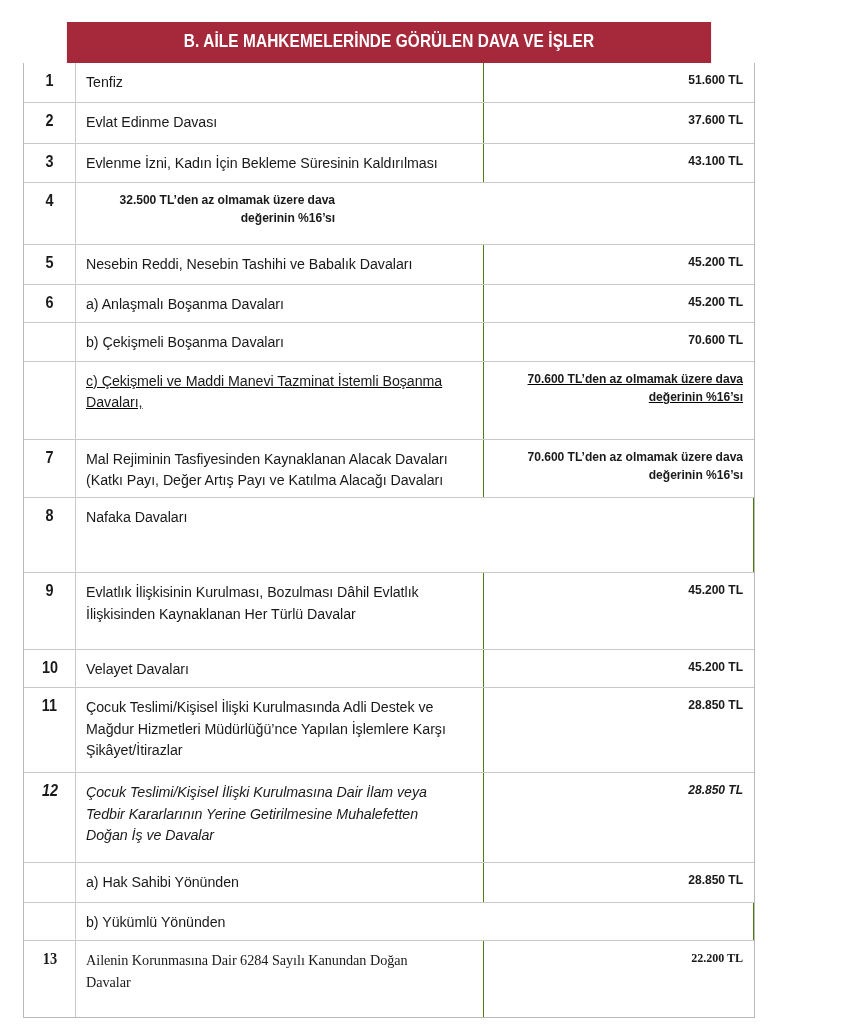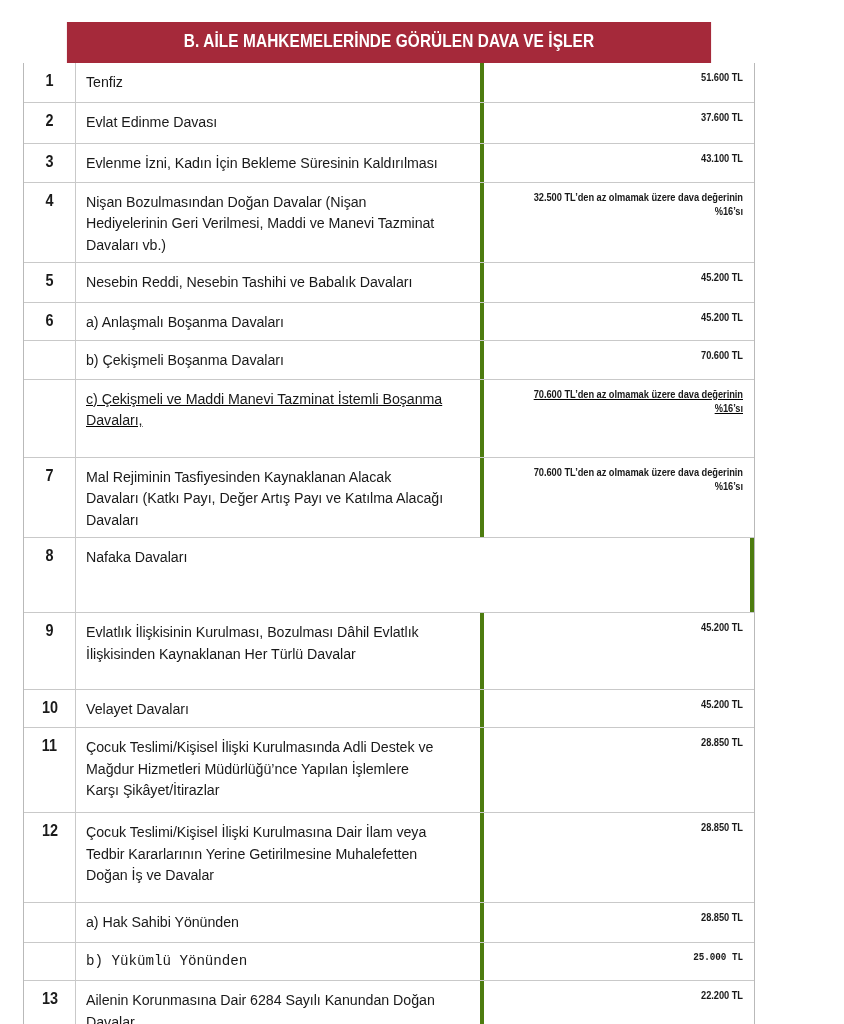--- a/index.html
+++ b/index.html
@@ -66,39 +66,39 @@
     transform-origin: center top;
   }
   .cell-no span {
     display: inline-block;
     transform: scaleX(0.9);
   }
 
   .cell-desc {
     flex: 1 1 auto;
     box-sizing: border-box;
-    border-right: 4px solid #4d7c0f;
+    border-right: 1px solid #4d7c0f;
     padding: 8px 8px 6px 10px;
     font-size: 15.3px;
     line-height: 1.42;
     color: #1a1a1a;
     letter-spacing: -0.05px;
   }
   .cell-desc span {
     display: block;
     transform: scaleX(0.93);
     transform-origin: left top;
   }
 
   .cell-amt {
     width: 270px;
     flex: 0 0 270px;
     box-sizing: border-box;
     padding: 8px 11px 6px 8px;
-    font-size: 10px;
+    font-size: 13px;
     font-weight: bold;
     line-height: 1.42;
     color: #1a1a1a;
     text-align: right;
     letter-spacing: -0.05px;
   }
   .cell-amt span {
     display: block;
     transform: scaleX(0.93);
     transform-origin: right top;
@@ -132,23 +132,20 @@
         <div class="cell-no"><span>3</span></div>
         <div class="cell-desc">
           <span>Evlenme İzni, Kadın İçin Bekleme Süresinin Kaldırılması</span>
         </div>
         <div class="cell-amt">
           <span>43.100 TL</span>
         </div>
       </div>
       <div class="row" style="min-height: 62px;">
         <div class="cell-no"><span>4</span></div>
-        <div class="cell-desc">
-          <span>Nişan Bozulmasından Doğan Davalar (Nişan Hediyelerinin Geri Verilmesi, Maddi ve Manevi Tazminat Davaları vb.)</span>
-        </div>
         <div class="cell-amt">
           <span>32.500 TL’den az olmamak üzere dava değerinin %16’sı</span>
         </div>
       </div>
       <div class="row" style="min-height: 40px;">
         <div class="cell-no"><span>5</span></div>
         <div class="cell-desc">
           <span>Nesebin Reddi, Nesebin Tashihi ve Babalık Davaları</span>
         </div>
         <div class="cell-amt">
@@ -217,48 +214,45 @@
       </div>
       <div class="row" style="min-height: 85px; justify-content: space-between;">
         <div class="cell-no"><span>11</span></div>
         <div class="cell-desc">
           <span>Çocuk Teslimi/Kişisel İlişki Kurulmasında Adli Destek ve Mağdur Hizmetleri Müdürlüğü’nce Yapılan İşlemlere Karşı Şikâyet/İtirazlar</span>
         </div>
         <div class="cell-amt">
           <span>28.850 TL</span>
         </div>
       </div>
-      <div class="row" style="min-height: 90px;">
+      <div class="row" style="min-height: 90px; font-style: italic;">
         <div class="cell-no"><span>12</span></div>
         <div class="cell-desc">
           <span>Çocuk Teslimi/Kişisel İlişki Kurulmasına Dair İlam veya Tedbir Kararlarının Yerine Getirilmesine Muhalefetten Doğan İş ve Davalar</span>
         </div>
         <div class="cell-amt">
           <span>28.850 TL</span>
         </div>
       </div>
       <div class="row" style="min-height: 40px; justify-content: space-between;">
         <div class="cell-no"><span></span></div>
         <div class="cell-desc">
           <span>a) Hak Sahibi Yönünden</span>
         </div>
         <div class="cell-amt">
           <span>28.850 TL</span>
         </div>
       </div>
-      <div class="row" style="min-height: 38px; font-family: Liberation Mono, monospace;">
+      <div class="row" style="min-height: 38px;">
         <div class="cell-no"><span></span></div>
         <div class="cell-desc">
           <span>b) Yükümlü Yönünden</span>
         </div>
-        <div class="cell-amt">
-          <span>25.000 TL</span>
-        </div>
-      </div>
-      <div class="row" style="min-height: 77px;">
+      </div>
+      <div class="row" style="min-height: 77px; font-family: Liberation Serif, serif;">
         <div class="cell-no"><span>13</span></div>
         <div class="cell-desc">
           <span>Ailenin Korunmasına Dair 6284 Sayılı Kanundan Doğan Davalar</span>
         </div>
         <div class="cell-amt">
           <span>22.200 TL</span>
         </div>
       </div>
     </div>
 </div>

